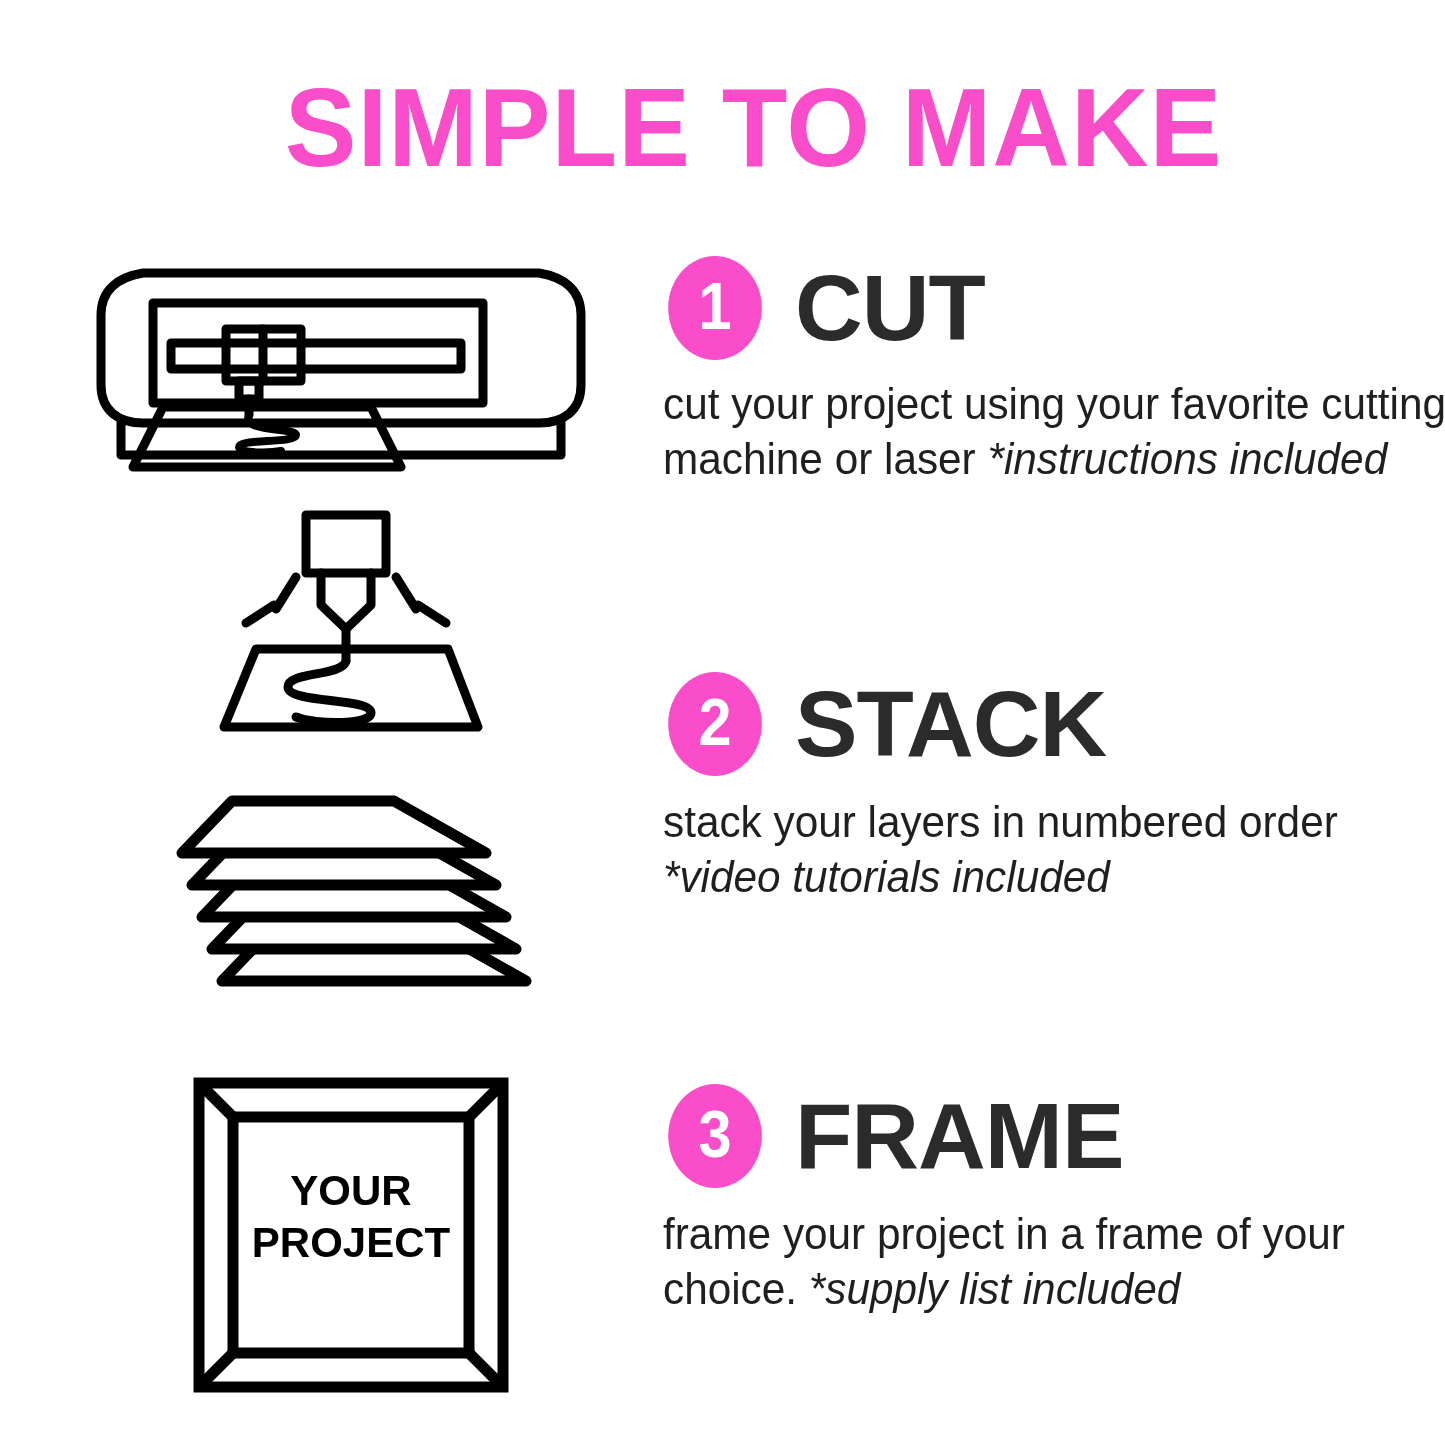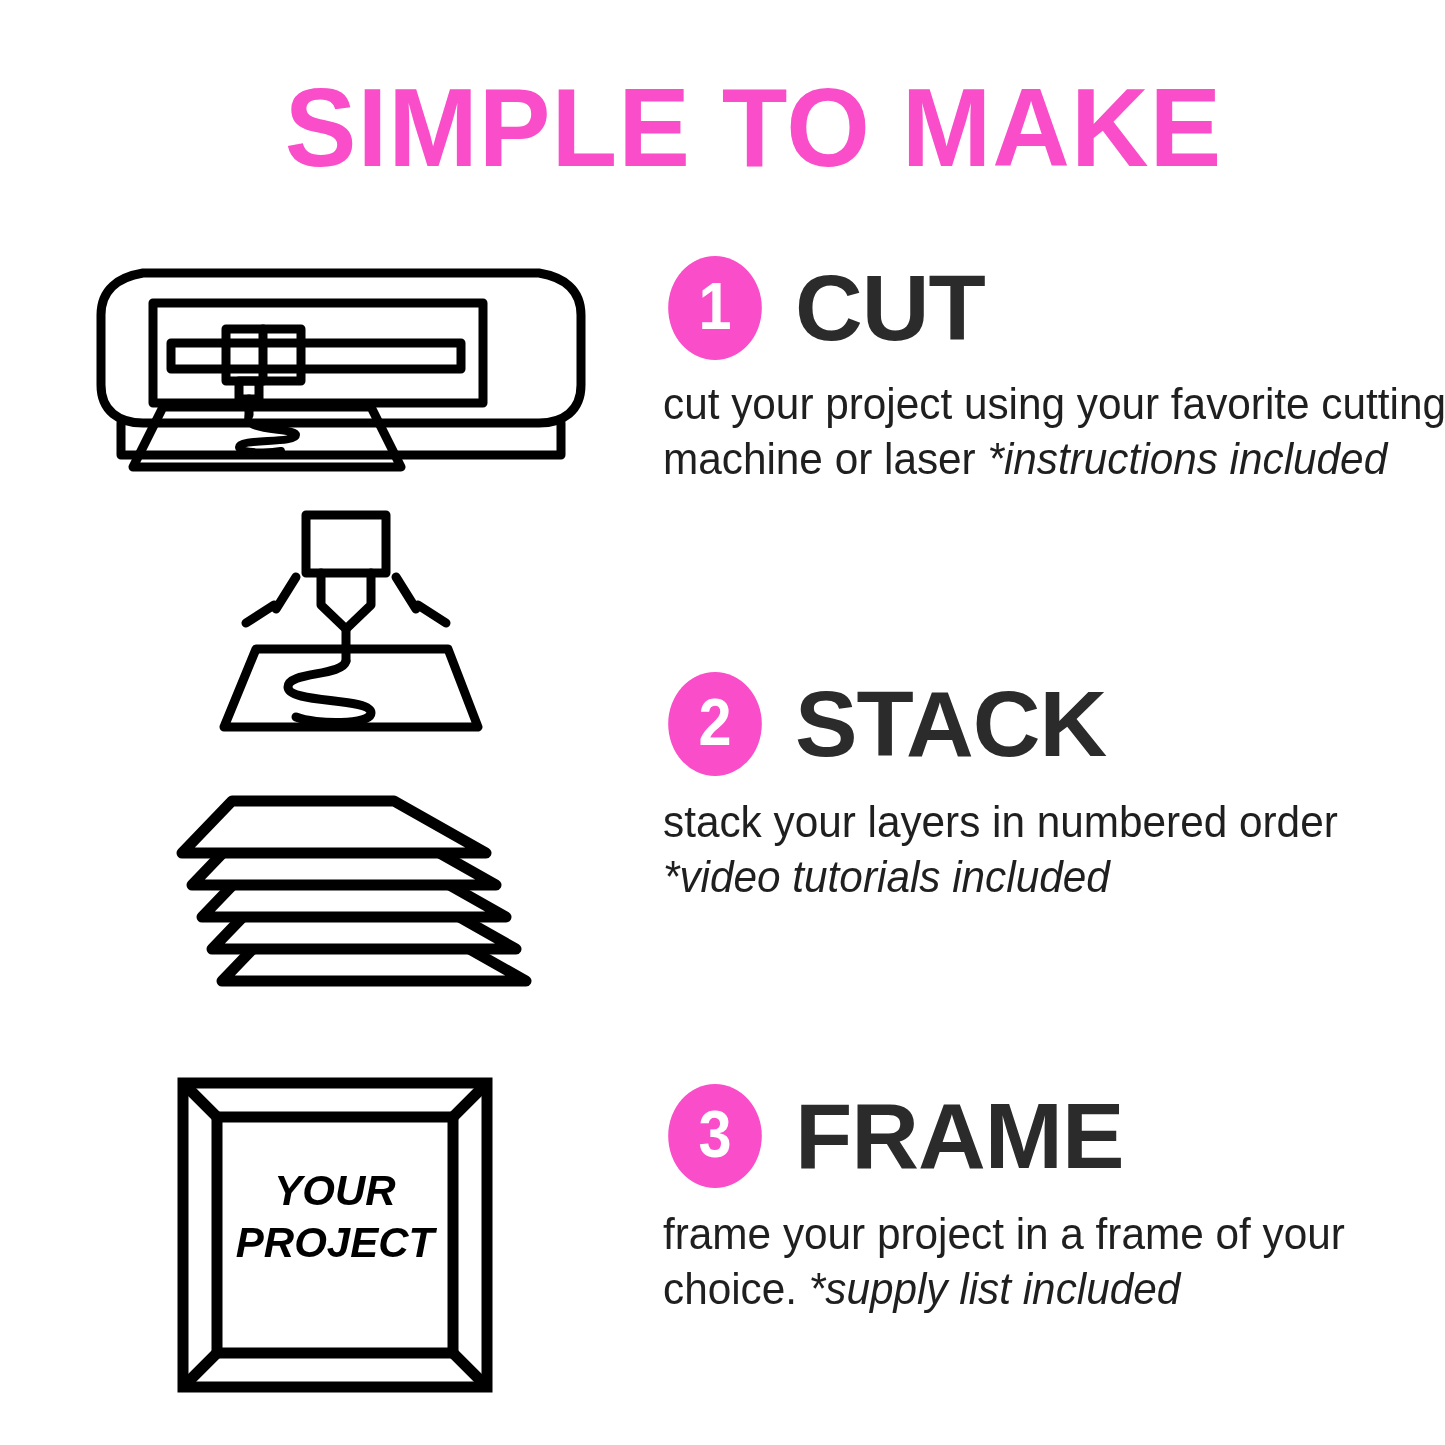--- a/index.html
+++ b/index.html
@@ -204,21 +204,21 @@
         <div class="step-word">STACK</div>
       </div>
       <div class="body-copy">
         <span>stack your layers in numbered order </span><span class="em">*video tutorials included</span>
       </div>
     </div>
   </div>
 
   <div class="step step-3 s3">
 
-    <div class="art" style="left:144px; top:20px;font-style:italic;">
+    <div class="art" style="left:160px; top:20px;">
       <svg width="320" height="320" viewBox="0 0 320 320">
         <g fill="none" stroke="#000000" stroke-width="11" stroke-linejoin="miter">
           <rect x="8" y="8" width="304" height="304"></rect>
           <rect x="42" y="42" width="236" height="236"></rect>
           <line x1="8" y1="8" x2="42" y2="42"></line>
           <line x1="312" y1="8" x2="278" y2="42"></line>
           <line x1="8" y1="312" x2="42" y2="278"></line>
           <line x1="312" y1="312" x2="278" y2="278"></line>
         </g>
         <text x="160" y="130" text-anchor="middle" font-family="Liberation Sans, sans-serif" font-weight="bold" font-size="42" fill="#000000">YOUR</text>

